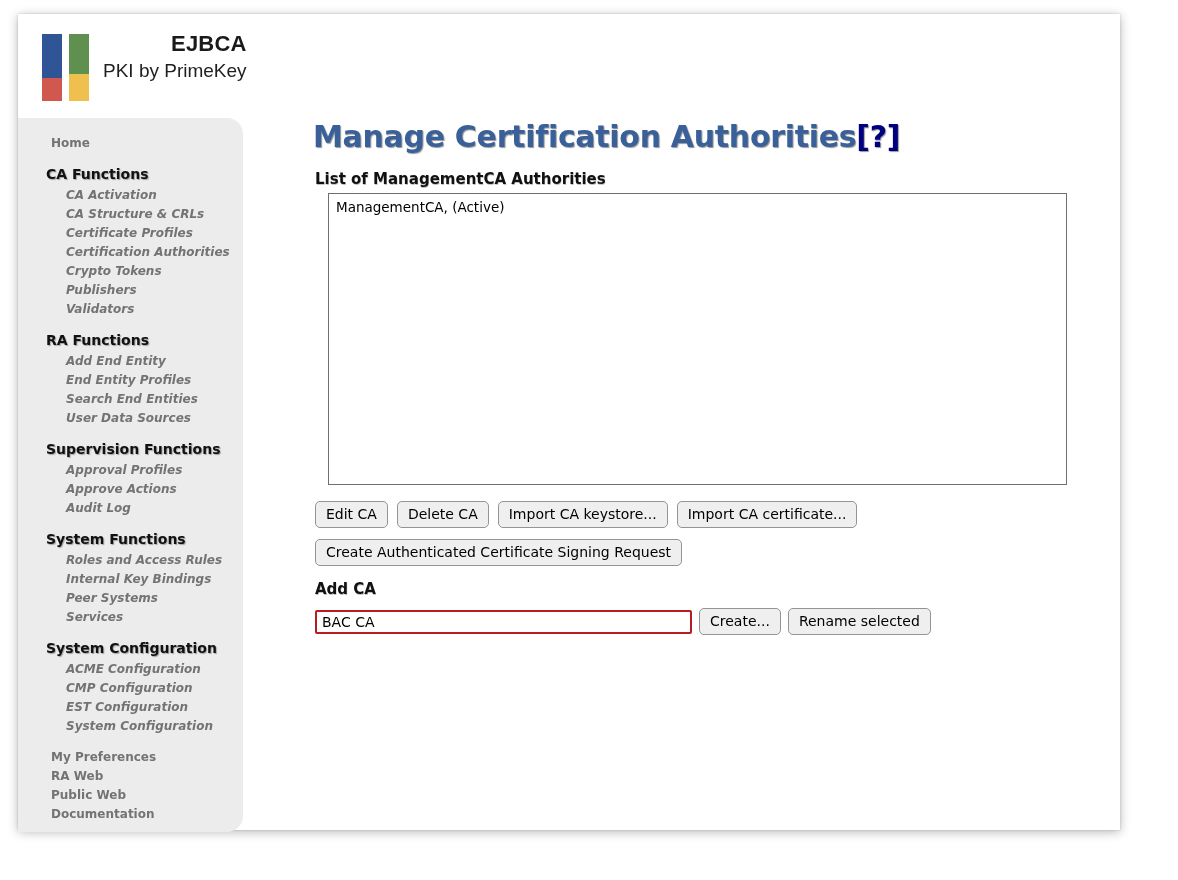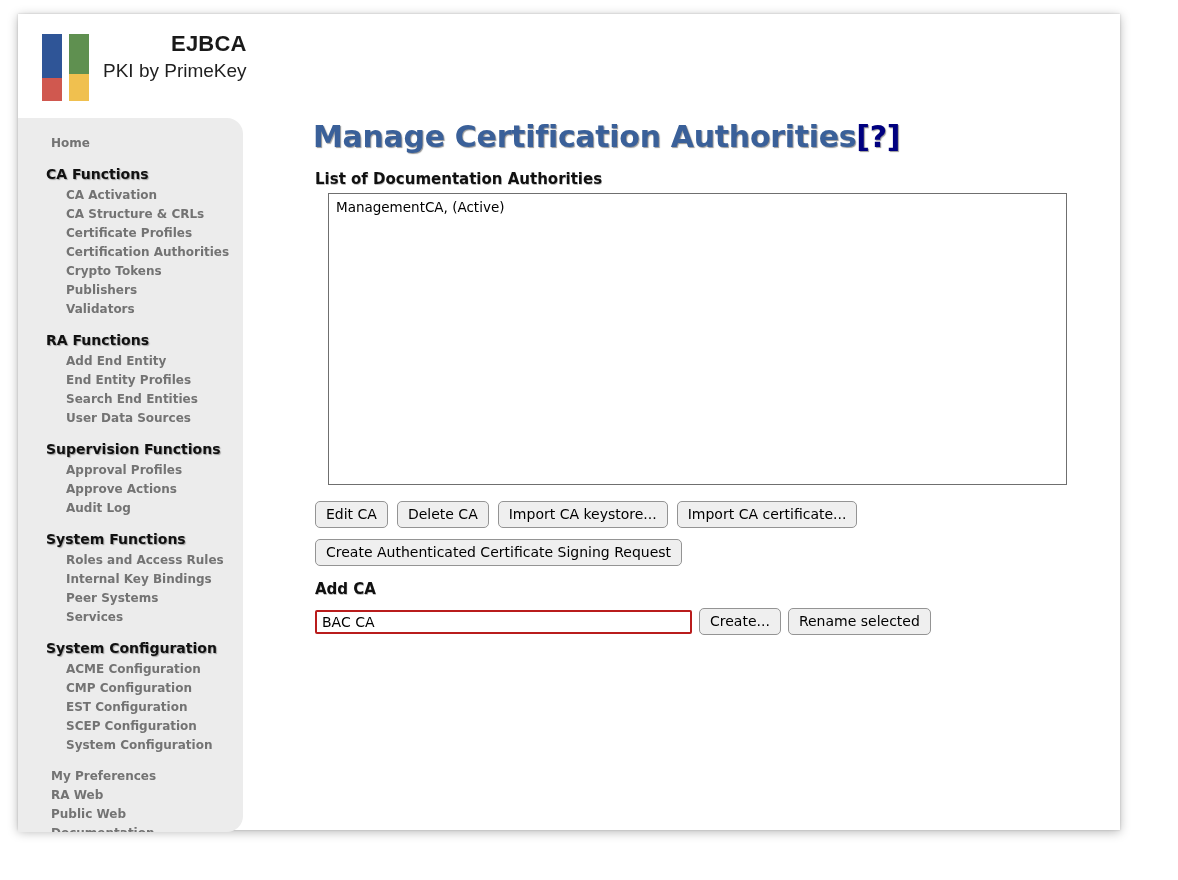--- a/index.html
+++ b/index.html
@@ -81,21 +81,21 @@
     font-family: "DejaVu Sans", sans-serif;
     font-size: 12px;
     font-weight: bold;
     color: #737373;
     text-decoration: none;
     line-height: 19px;
     padding-left: 33px;
     white-space: nowrap;
     cursor: pointer;
   }
-  .nav-link.indent { padding-left: 48px; }
+  .nav-link.indent { padding-left: 48px; font-style: italic; }
   .nav-header {
     font-family: "DejaVu Sans", sans-serif;
     font-size: 14px;
     font-weight: bold;
     color: #111111;
     line-height: 20px;
     padding-left: 28px;
     margin-top: 11px;
     margin-bottom: 2px;
     text-shadow: 1px 1px 1px rgba(150,150,150,0.85);
@@ -241,37 +241,36 @@
         <a class="nav-link indent" href="#">Audit Log</a>
         <div class="nav-header">System Functions</div>
         <a class="nav-link indent" href="#">Roles and Access Rules</a>
         <a class="nav-link indent" href="#">Internal Key Bindings</a>
         <a class="nav-link indent" href="#">Peer Systems</a>
         <a class="nav-link indent" href="#">Services</a>
         <div class="nav-header">System Configuration</div>
         <a class="nav-link indent" href="#">ACME Configuration</a>
         <a class="nav-link indent" href="#">CMP Configuration</a>
         <a class="nav-link indent" href="#">EST Configuration</a>
-        <a class="nav-link indent" href="#">SCEP Configuration</a>
         <a class="nav-link indent" href="#">System Configuration</a>
       </div>
     <div class="nav-gap"></div>
     <div id="sidebar-bottom">
         <a class="nav-link" href="#">My Preferences</a>
         <a class="nav-link" href="#">RA Web</a>
         <a class="nav-link" href="#">Public Web</a>
         <a class="nav-link" href="#">Documentation</a>
       </div>
   </nav>
 
   <main id="main">
 
     <h1 id="page-title"><span>Manage Certification Authorities</span><a class="help-link" href="#">[?]</a></h1>
 
-    <div class="section-label">List of Documentation Authorities</div>
+    <div class="section-label">List of ManagementCA Authorities</div>
 
     <div id="ca-list">
         <div class="ca-option">ManagementCA, (Active)</div>
       </div>
 
     <div class="btn-row" id="btn-row-1">
         <button class="btn">Edit CA</button>
         <button class="btn">Delete CA</button>
         <button class="btn">Import CA keystore...</button>
         <button class="btn">Import CA certificate...</button>

